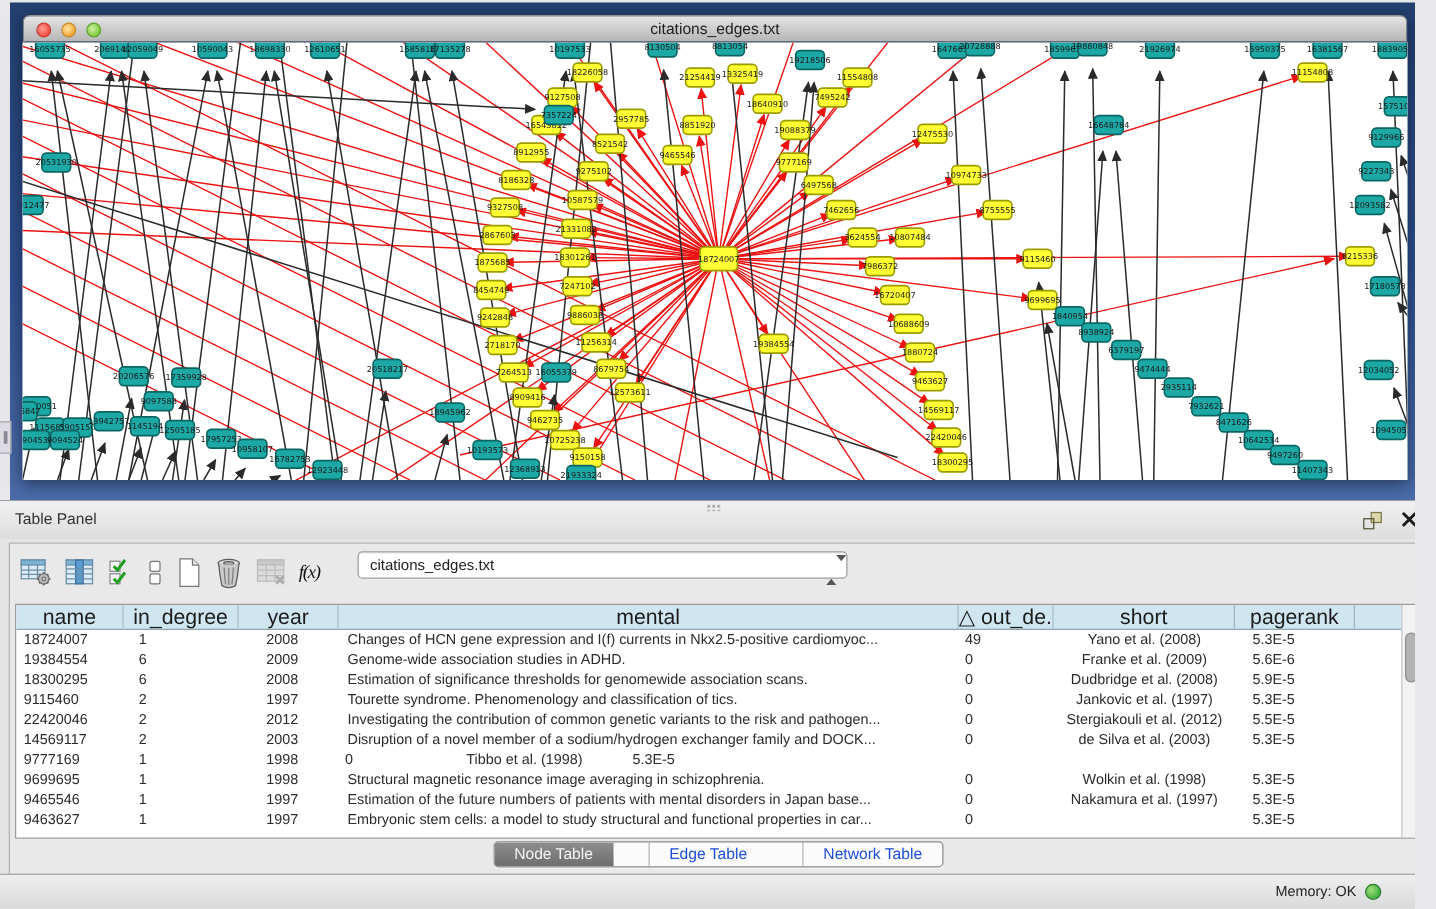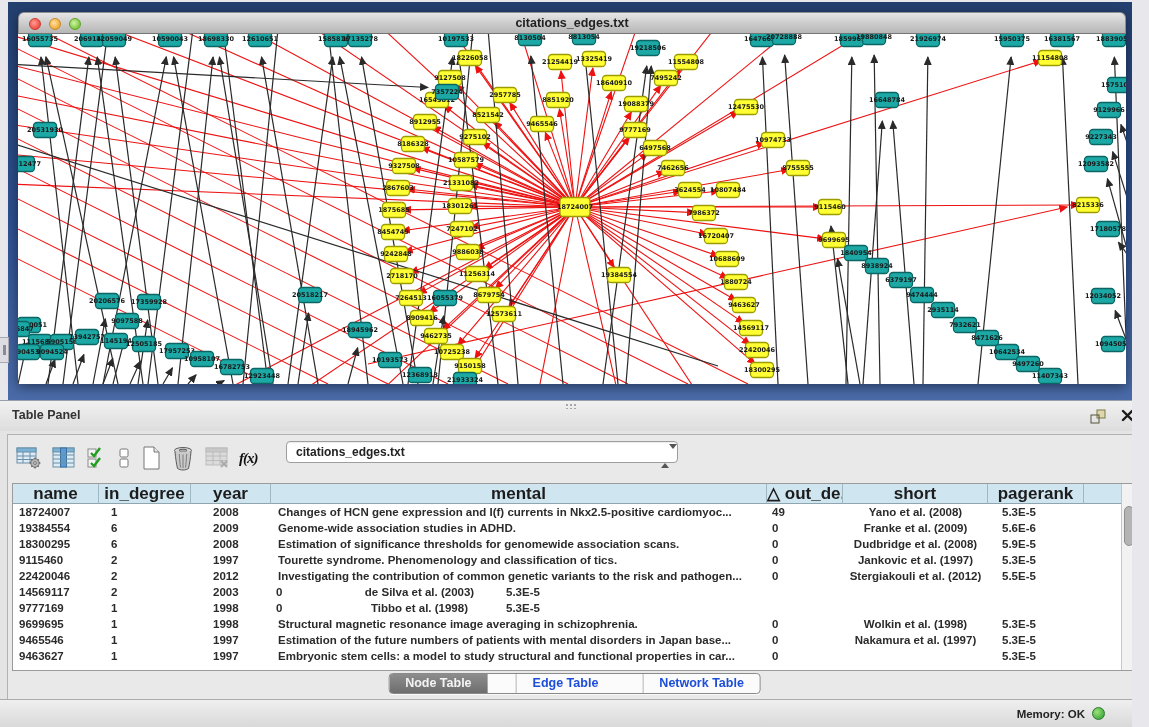--- a/index.html
+++ b/index.html
@@ -1,18 +1,18 @@
 <!DOCTYPE html>
 <html><head>
 <meta charset="utf-8">
 <style>
   * { margin:0; padding:0; box-sizing:border-box; }
   html,body { width:1149px; height:727px; overflow:hidden; }
   body { font-family:"Liberation Sans", sans-serif; background:#e7e7ec; }
-  .stage { position:relative; width:1132px; height:727px; overflow:hidden;font-weight:bold; }
+  .stage { position:relative; width:1132px; height:727px; overflow:hidden; }
 
   
   .desktop { position:absolute; left:8px; top:2px; width:1133px; height:398px;
              background:linear-gradient(#24406f 0%, #2d4f8f 55%, #4a6ba8 100%); }
   .edge-tab { position:absolute; left:0; top:337px; width:9px; height:26px;
               background:#dcdce2; border:1px solid #a8a8b4; border-left:none; }
   .edge-tab i { display:block; width:3px; height:10px; margin:7px auto; background:#8a8a96; }
 
   
   .netframe { position:absolute; left:10px; top:10px; width:1108px; height:372px;
@@ -654,20 +654,21 @@
               <div class="tcell" style="width: 80px; padding-left: 22px;">2012</div>
               <div class="tcell" style="width: 496px; padding-left: 7px;">Investigating the contribution of common genetic variants to the risk and pathogen...</div>
               <div class="tcell" style="width: 76px; padding-left: 5px;">0</div>
               <div class="tcell center" style="width: 145px;">Stergiakouli et al. (2012)</div>
               <div class="tcell" style="width: 96px; padding-left: 14px;">5.5E-5</div>
             </div>
             <div class="trow">
               <div class="tcell" style="width: 86px; padding-left: 6px;">14569117</div>
               <div class="tcell" style="width: 92px; padding-left: 12px;">2</div>
               <div class="tcell" style="width: 80px; padding-left: 22px;">2003</div>
+              <div class="tcell" style="width: 496px; padding-left: 7px;">Disruption of a novel member of a sodium/hydrogen exchanger family and DOCK...</div>
               <div class="tcell" style="width: 76px; padding-left: 5px;">0</div>
               <div class="tcell center" style="width: 145px;">de Silva et al. (2003)</div>
               <div class="tcell" style="width: 96px; padding-left: 14px;">5.3E-5</div>
             </div>
             <div class="trow">
               <div class="tcell" style="width: 86px; padding-left: 6px;">9777169</div>
               <div class="tcell" style="width: 92px; padding-left: 12px;">1</div>
               <div class="tcell" style="width: 80px; padding-left: 22px;">1998</div>
               <div class="tcell" style="width: 76px; padding-left: 5px;">0</div>
               <div class="tcell center" style="width: 145px;">Tibbo et al. (1998)</div>

